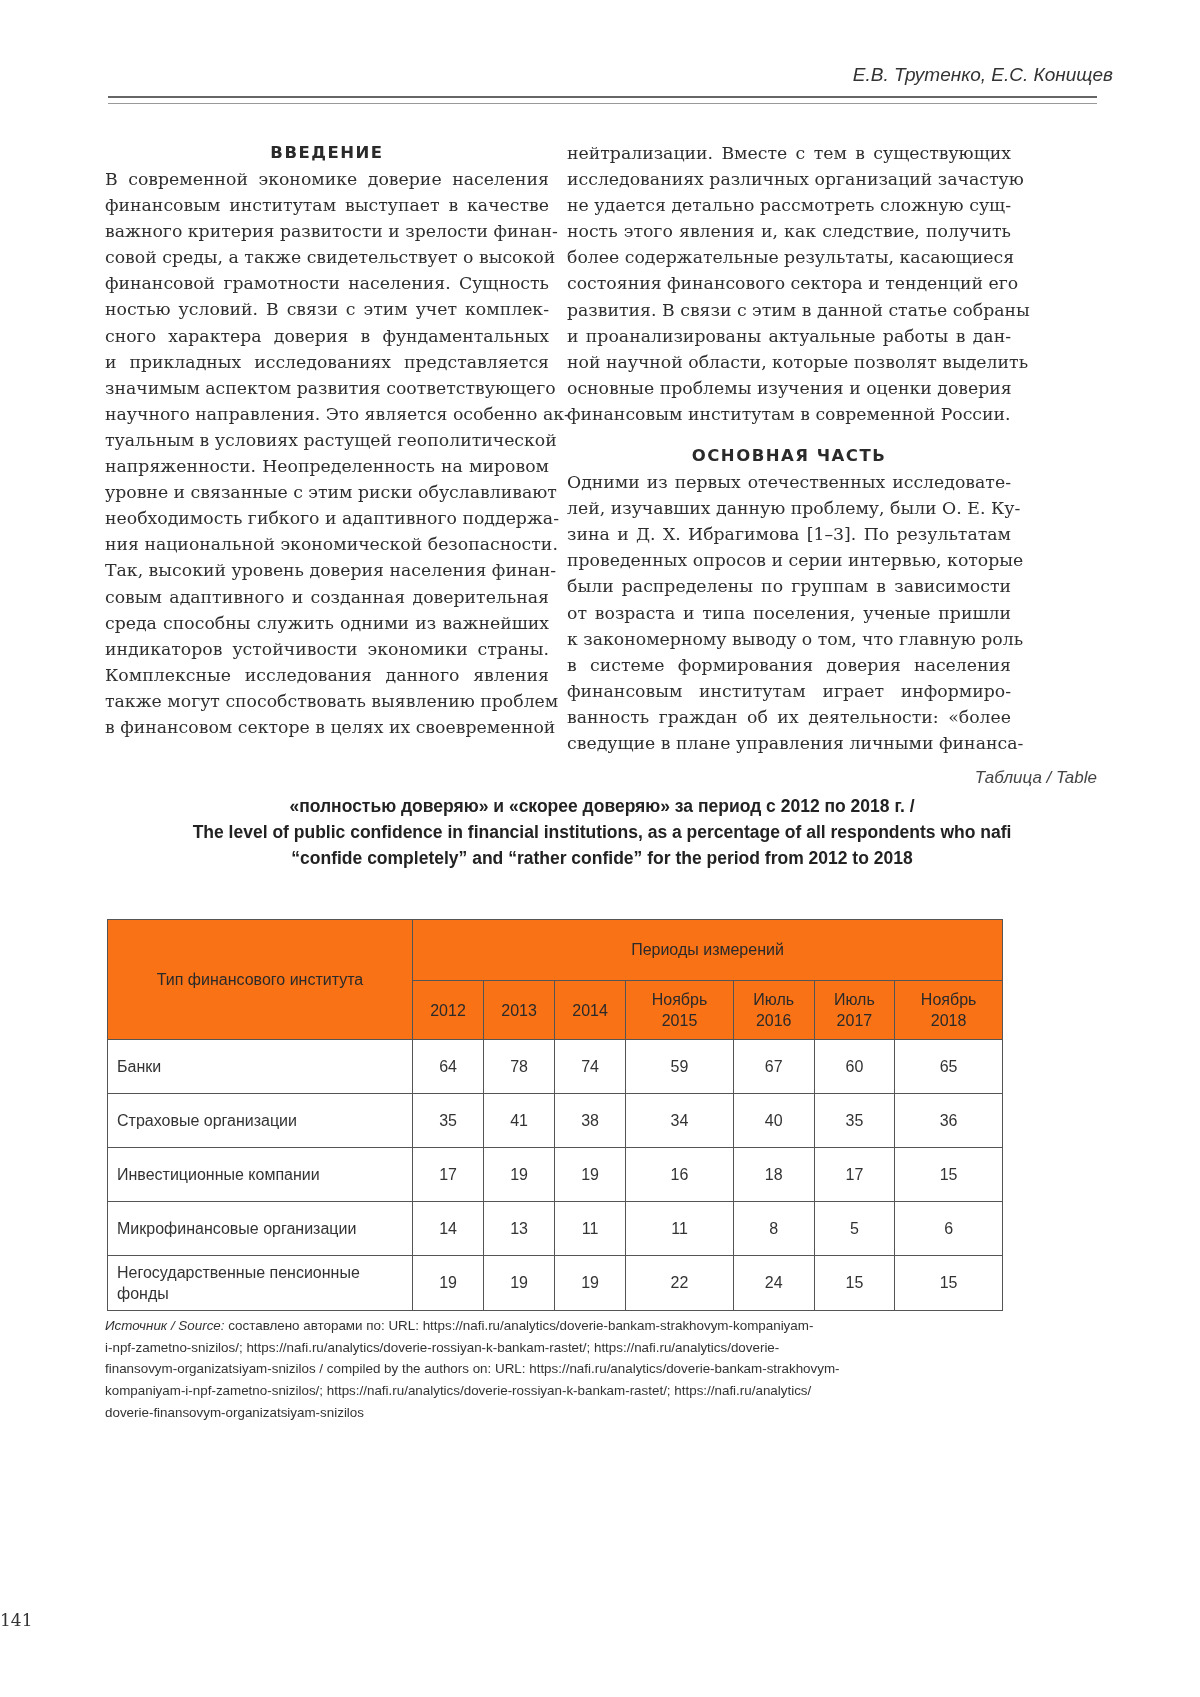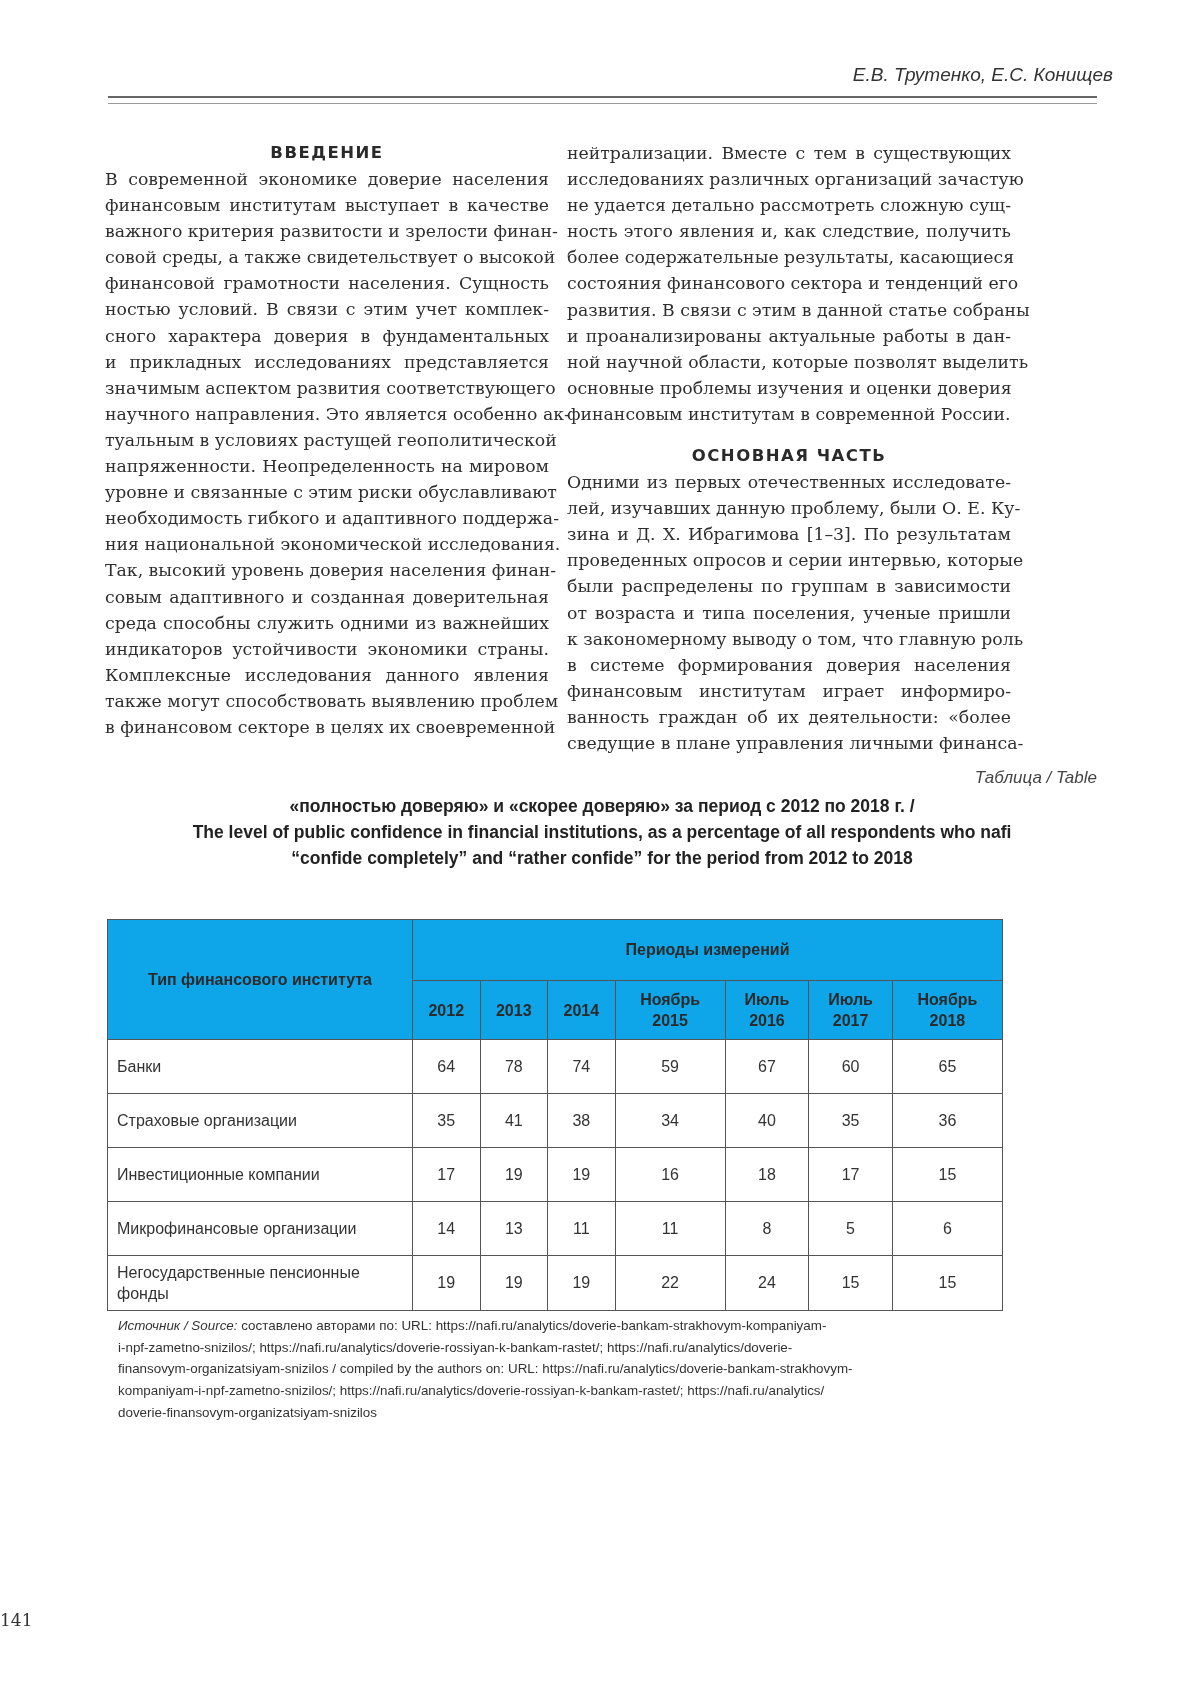--- a/index.html
+++ b/index.html
@@ -42,34 +42,34 @@
     font-size: 17.5px; line-height: 26px; color: #222;
   }
   .caption span { display: block; }
 
   table.data {
     position: absolute; left: 107px; top: 919px; width: 896px;
     border-collapse: collapse; font-family: "Liberation Sans", sans-serif; font-size: 16px;
     color: #333;
   }
   table.data th, table.data td { border: 1.5px solid #555; }
-  table.data th { background: #0ea5e9; font-weight: bold; color: #2a2a2a; }
+  table.data th { background: #f97316; font-weight: normal; color: #2a2a2a; }
   table.data th.type-col { width: 302px; height: 116px; }
   table.data th.periods { height: 58px; }
   table.data th.period { height: 56px; line-height: 21px; font-size: 16px; }
   table.data td { height: 51px; text-align: center; }
   table.data td.name { text-align: left; padding-left: 9px; line-height: 21px; }
   table.data tr.tall td { height: 52px; }
 
   .source {
     position: absolute; left: 105px; width: 880px; top: 1315px;
     font-family: "Liberation Sans", sans-serif; font-size: 13.4px; line-height: 21.7px; color: #333;
   }
   .source .lbl { font-style: italic; }
-  .source .line { display: block; white-space: nowrap; margin-left: 13px; }
+  .source .line { display: block; white-space: nowrap; }
 
   .page-number {
     position: absolute; left: 0; right: 0; top: 1610px; 
     font-family: "DejaVu Serif", serif; font-size: 17px; color: #333;
   }
 </style>
 </head>
 <body>
 
 <div class="header-authors">Е.В. Трутенко, Е.С. Конищев</div>
@@ -85,21 +85,21 @@
       <span class="line">финансовой грамотности населения. Сущность</span>
       <span class="line">ностью условий. В связи с этим учет комплек-</span>
       <span class="line">сного характера доверия в фундаментальных</span>
       <span class="line">и прикладных исследованиях представляется</span>
       <span class="line">значимым аспектом развития соответствующего</span>
       <span class="line">научного направления. Это является особенно ак-</span>
       <span class="line">туальным в условиях растущей геополитической</span>
       <span class="line">напряженности. Неопределенность на мировом</span>
       <span class="line">уровне и связанные с этим риски обуславливают</span>
       <span class="line">необходимость гибкого и адаптивного поддержа-</span>
-      <span class="line">ния национальной экономической исследования.</span>
+      <span class="line">ния национальной экономической безопасности.</span>
       <span class="line">Так, высокий уровень доверия населения финан-</span>
       <span class="line">совым адаптивного и созданная доверительная</span>
       <span class="line">среда способны служить одними из важнейших</span>
       <span class="line">индикаторов устойчивости экономики страны.</span>
       <span class="line">Комплексные исследования данного явления</span>
       <span class="line">также могут способствовать выявлению проблем</span>
       <span class="line">в финансовом секторе в целях их своевременной</span>
     </div>
 </div>
 

